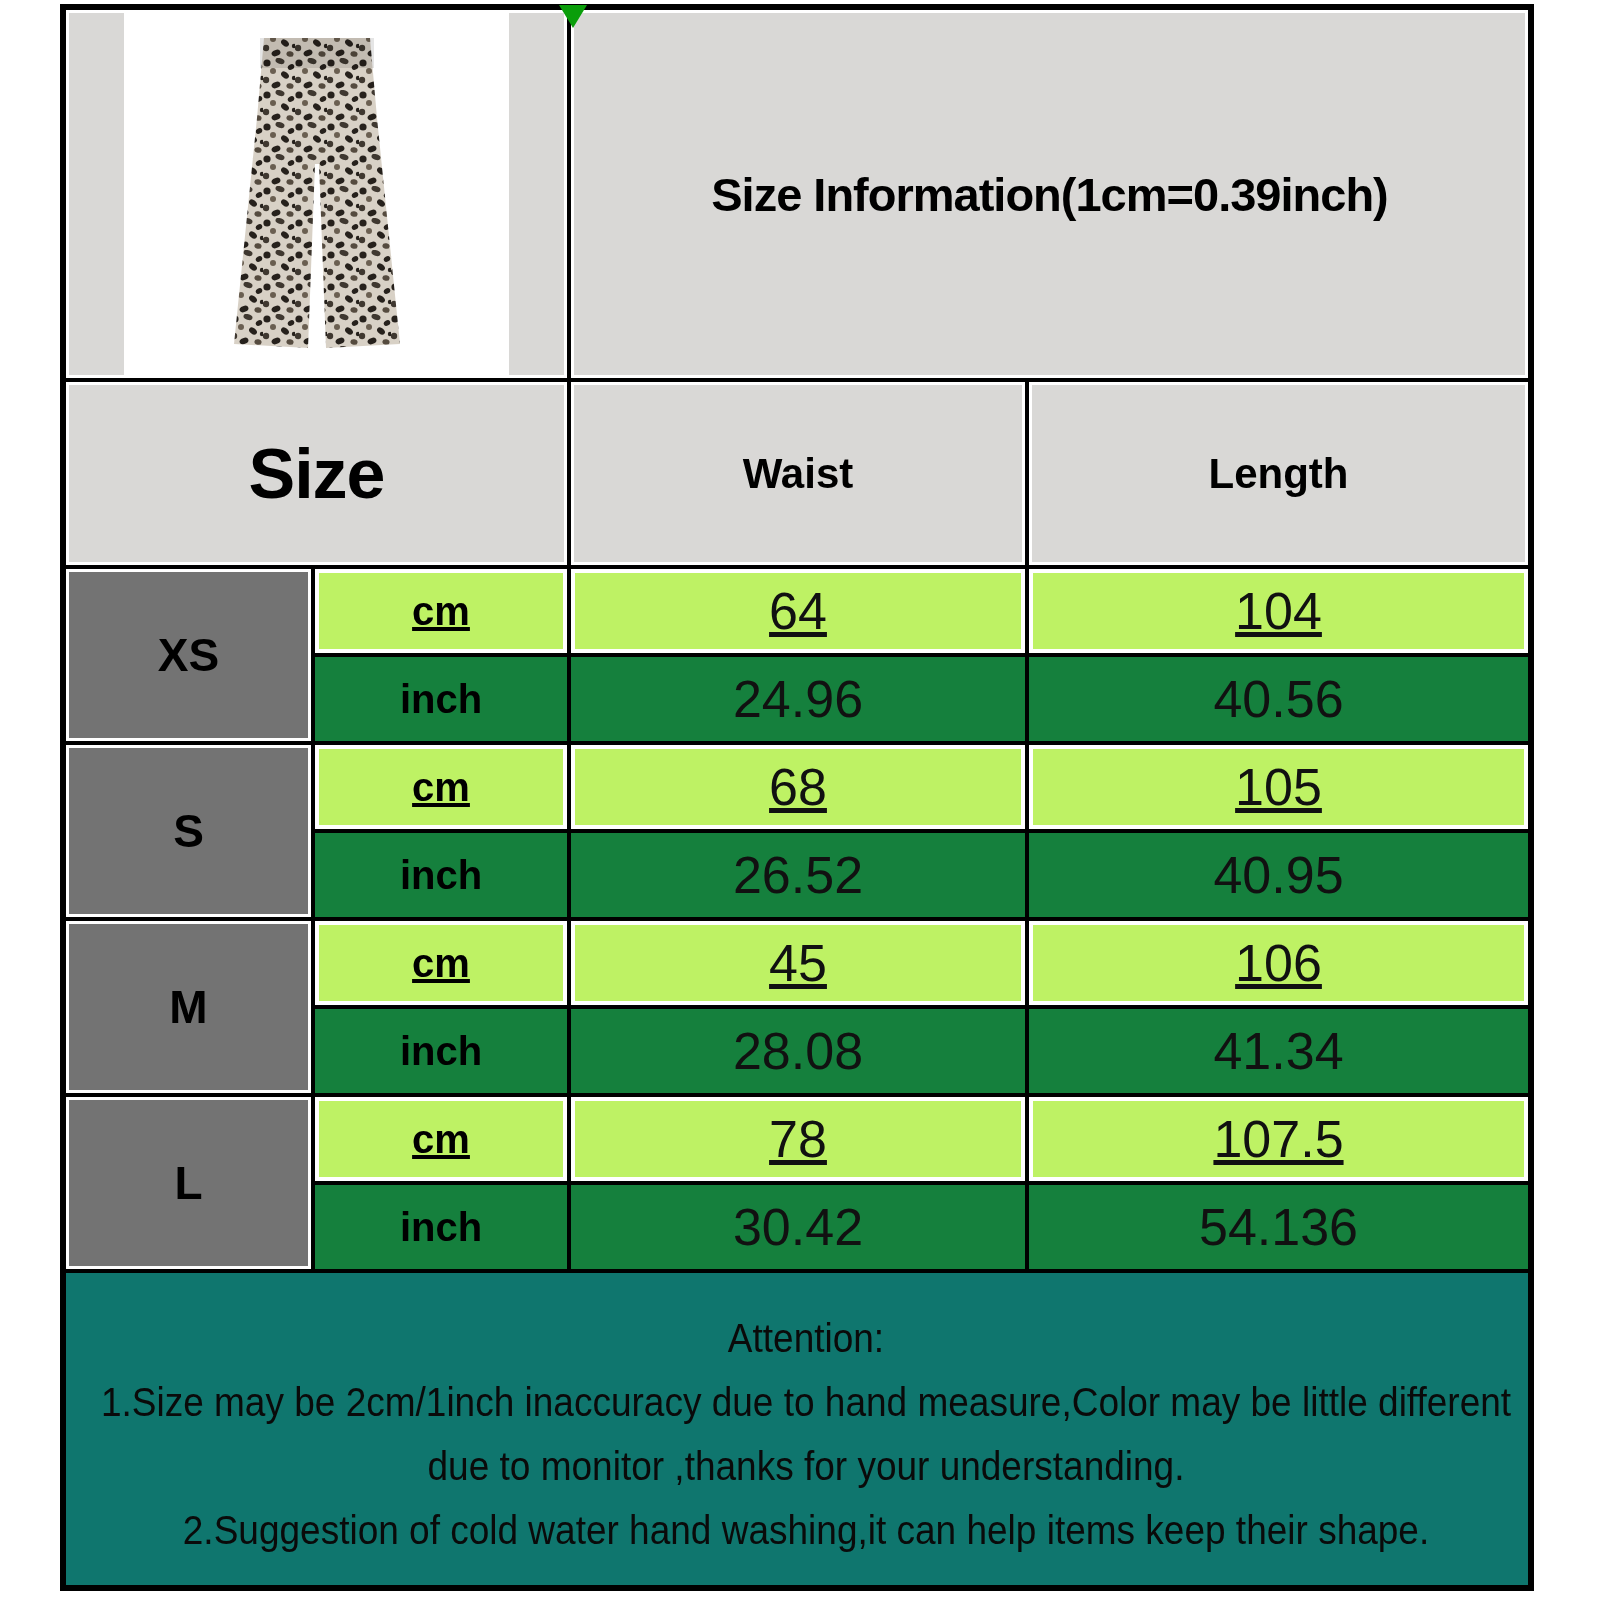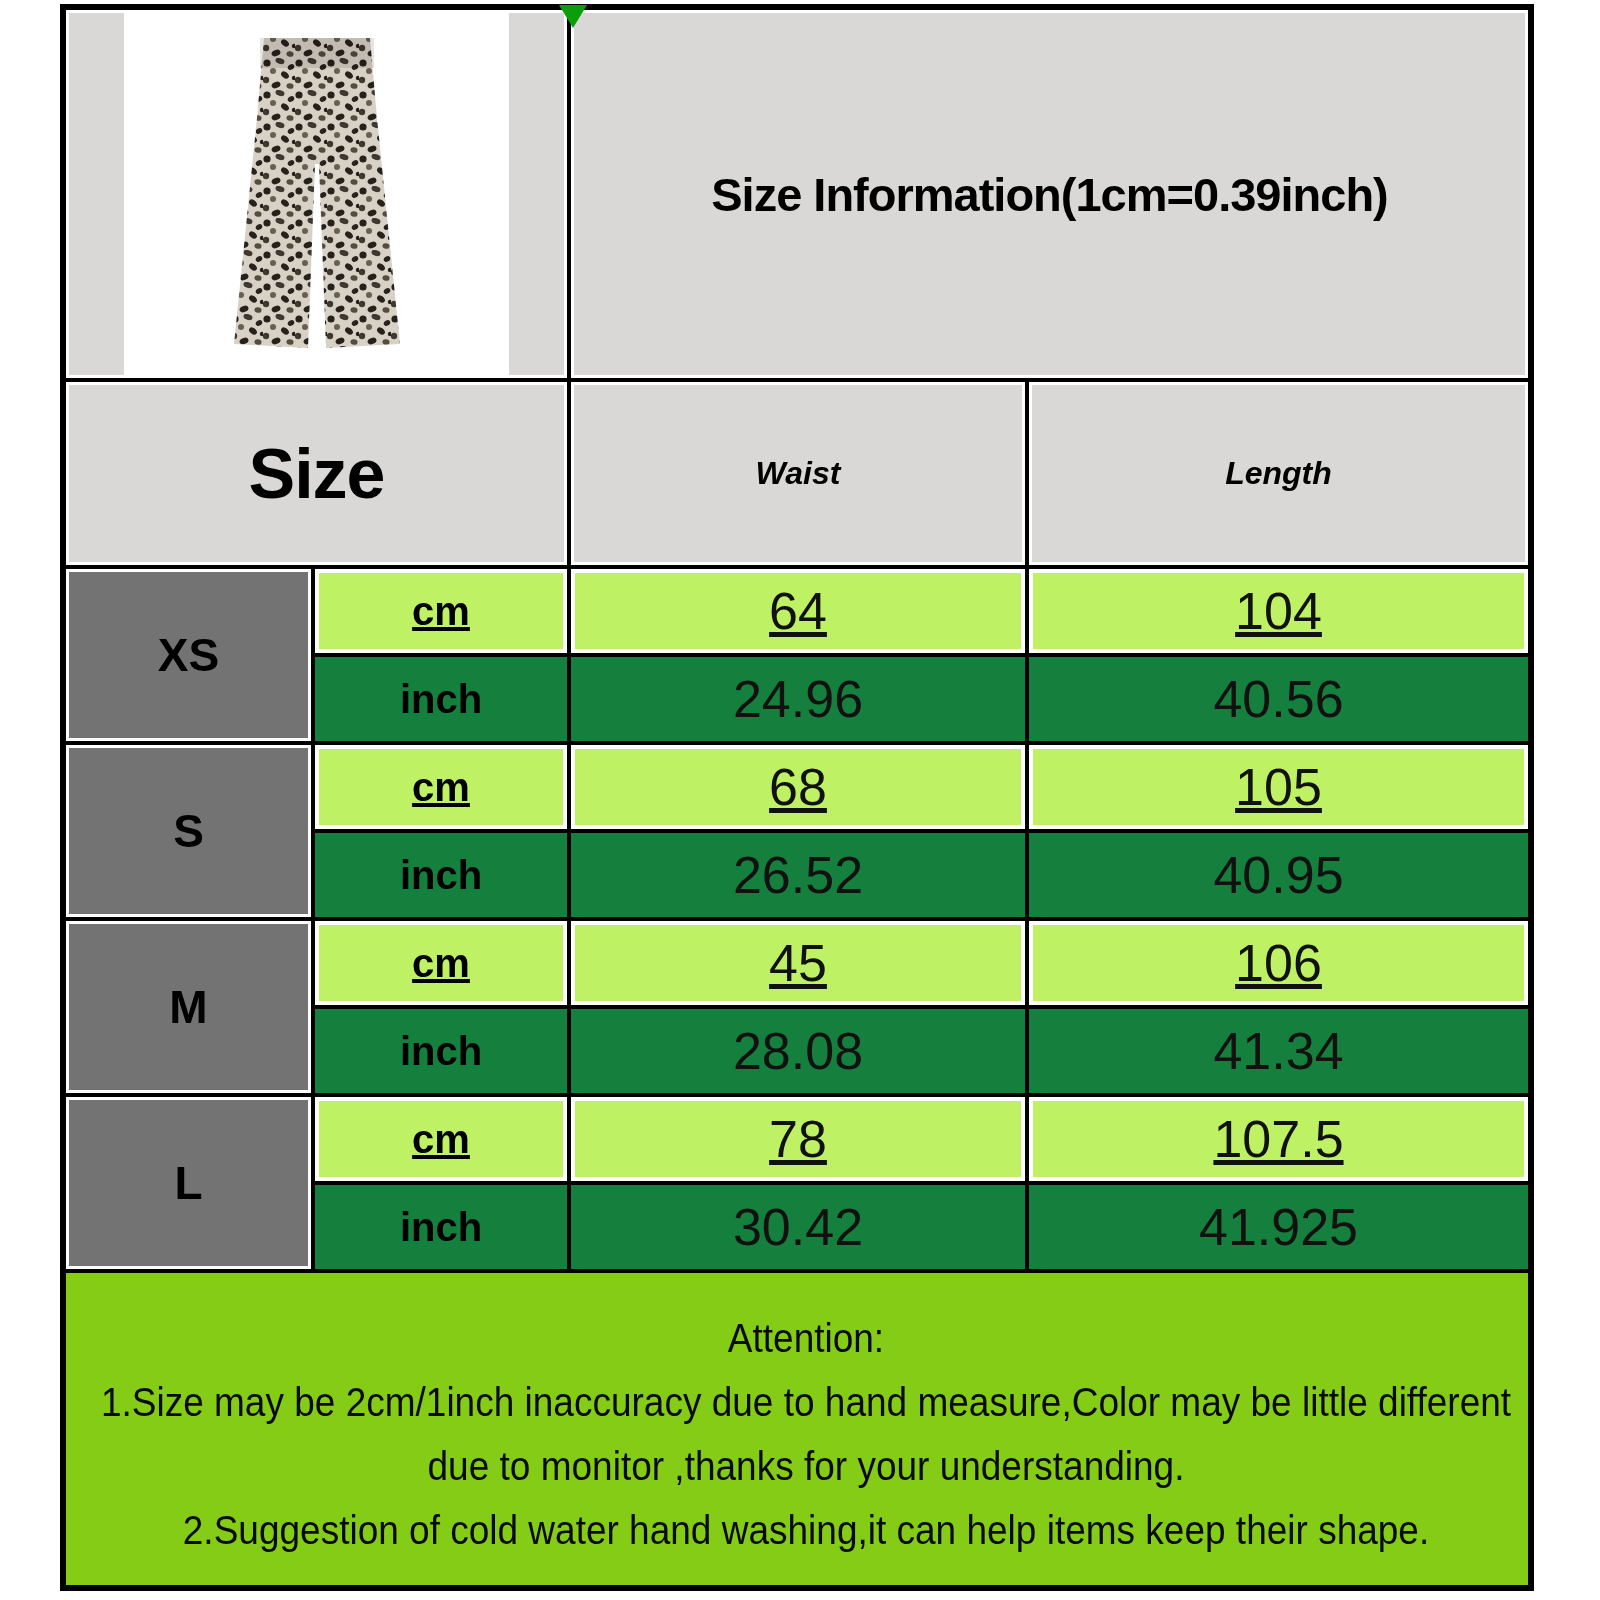--- a/index.html
+++ b/index.html
@@ -22,34 +22,34 @@
   .r-att  td{height:312px;}
 
   
   .gray      {background:#d9d8d6;box-shadow:inset 0 0 0 3px #fff;}
   .label-gray{background:#737373;box-shadow:inset 0 0 0 3px #fff;}
   .row-gray  {background:#bef264;box-shadow:inset 0 0 0 4px #fff;text-decoration:underline;}
   .row-white {background:#15803d;}
 
   .title-cell div{font-size:47px;font-weight:bold;letter-spacing:-1px;}
   .size-head{font-size:70px;font-weight:bold;letter-spacing:-1px;}
-  .col-head{font-size:32px;font-weight:bold;font-style:italic;}
+  .col-head{font-size:42px;font-weight:bold;}
   .size-label{font-size:46px;font-weight:bold;}
   .unit{font-size:40px;font-weight:bold;}
   .val{font-size:52px;font-weight:normal;color:#111;}
 
   
   .photo-cell{background:#d9d8d6;box-shadow:inset 0 0 0 3px #fff;}
   .photo-white{
     width:385px;height:100%;margin:0 auto;background:#ffffff;
     display:flex;align-items:center;justify-content:center;
   }
 
   
-  .attention-cell{vertical-align:top;text-align:left;background:#84cc16;}
+  .attention-cell{vertical-align:top;text-align:left;background:#0f766e;}
   .attention-text{
     width:1580px;transform:scaleX(0.925);transform-origin:left top;
     font-size:40px;line-height:64px;color:#0a0a0a;
     padding:10px 0 0 10px;letter-spacing:0px;
   }
   .attention-text .note{margin:0;}
 
   
   .marker{
     position:absolute;left:559px;top:5px;width:0;height:0;z-index:5;
@@ -143,21 +143,21 @@
 
   <tr class="r-sub">
     <td rowspan="2" class="label-gray size-label">L</td>
     <td class="row-gray unit">cm</td>
     <td class="row-gray val">78</td>
     <td class="row-gray val">107.5</td>
   </tr>
   <tr class="r-sub">
     <td class="row-white unit">inch</td>
     <td class="row-white val">30.42</td>
-    <td class="row-white val">41.925</td>
+    <td class="row-white val">54.136</td>
   </tr>
 
   <tr class="r-att">
     <td colspan="4" class="attention-cell">
       <div class="attention-text">
         <p class="note">Attention:</p>
         <p class="note">1.Size may be 2cm/1inch inaccuracy due to hand measure,Color may be little different due to monitor ,thanks for your understanding.</p>
         <p class="note">2.Suggestion of cold water hand washing,it can help items keep their shape.</p>
       </div>
     </td>

